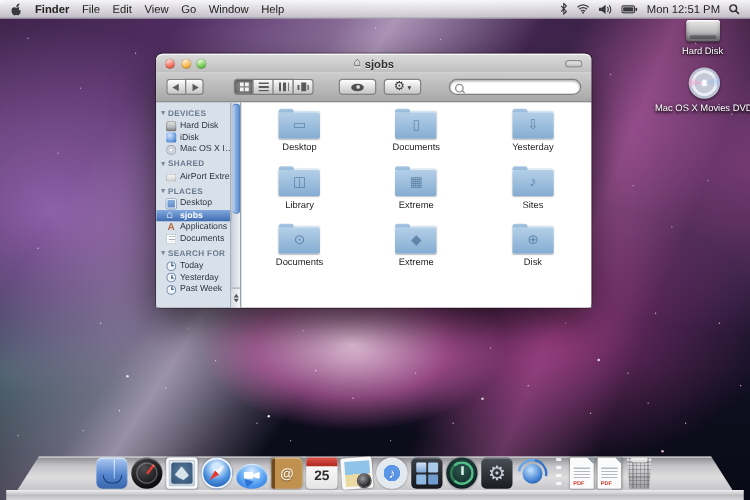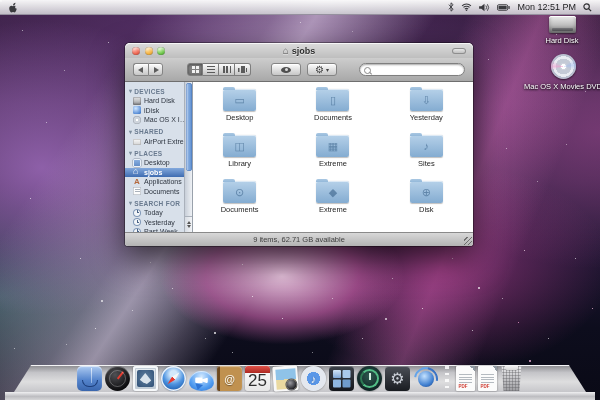--- a/index.html
+++ b/index.html
@@ -192,21 +192,21 @@
   .di-safari::before{content:"";position:absolute;left:50%;top:50%;width:17px;height:4.5px;margin:-2.25px 0 0 -8.5px;
     background:linear-gradient(90deg,#e8382f 50%,#f7f7f7 50%);clip-path:polygon(0 50%,50% 0,100% 50%,50% 100%);transform:rotate(-45deg)}
   .di-ichat{height:20px;border-radius:50%/58% 58% 42% 42%;background:radial-gradient(circle at 50% 28%,#d2e9ff,#4f9bf0 62%,#2a6fd0);box-shadow:inset 0 1px 1px rgba(255,255,255,.7)}
   .di-ichat::before{content:"";position:absolute;left:25%;top:32%;width:50%;height:30%;background:#fff;border-radius:1.5px;
     clip-path:polygon(0 0,58% 0,58% 32%,100% 0,100% 100%,58% 68%,58% 100%,0 100%)}
   .di-ichat::after{content:"";position:absolute;left:18%;bottom:-3px;width:0;height:0;border:4px solid transparent;border-top:6px solid #2f74d4;transform:rotate(14deg)}
   .di-address-book{border-radius:2px 4px 4px 2px;background:linear-gradient(90deg,#6e481d 0 12%,#c0914f 13% 100%);box-shadow:inset 0 1px 1px rgba(255,255,255,.4),0 0 2px rgba(0,0,0,.4)}
   .di-address-book .dg{color:#fdf6e8;font-size:11px;font-weight:bold;text-shadow:0 1px 1px rgba(0,0,0,.4)}
   .di-ical{border-radius:3px;background:linear-gradient(#fefefe,#e6e6e6);box-shadow:0 0 2px rgba(0,0,0,.45)}
   .di-ical::before{content:"";position:absolute;top:0;left:0;right:0;height:7px;border-radius:3px 3px 0 0;background:linear-gradient(#e0524a,#ad2921)}
-  .di-ical .dg{top:5px;font-size:17px;font-weight:normal;color:#2f2f2f}
+  .di-ical .dg{top:5px;font-size:11px;font-weight:bold;color:#2f2f2f}
   .di-iphoto{border-radius:2px;background:#f8f8f8;box-shadow:0 0 2px rgba(0,0,0,.5);transform:rotate(-4deg)}
   .di-iphoto::before{content:"";position:absolute;inset:2.5px;background:linear-gradient(180deg,#8fc3e8 52%,#ead9a0 52%)}
   .di-iphoto::after{content:"";position:absolute;right:2px;bottom:1px;width:10px;height:10px;border-radius:50%;
     background:radial-gradient(circle at 38% 32%,#9a9aa0,#232327 70%);box-shadow:0 0 0 1px #55555a}
   .di-itunes{border-radius:50%;background:radial-gradient(circle,#5a97e8 0 37%,#e4e8ef 38% 78%,#b6bdc9 100%);box-shadow:0 0 2px rgba(0,0,0,.45)}
   .di-itunes .dg{color:#fff;font-size:11px;font-weight:bold;text-shadow:0 0 2px rgba(0,0,0,.4)}
   .di-spaces{border-radius:4px;background:linear-gradient(#3d424a,#14171c);box-shadow:inset 0 1px 0 rgba(255,255,255,.25)}
   .di-spaces::before{content:"";position:absolute;left:4px;top:4px;width:7.5px;height:7.5px;border-radius:1px;
     background:linear-gradient(#d2e4f6,#7fa8d8);box-shadow:9.5px 0 0 #a9c9ea,0 9.5px 0 #8fb8e2,9.5px 9.5px 0 #6f9ccc}
   .di-time-machine{border-radius:50%;background:radial-gradient(circle at 50% 40%,#2e5a50,#0c1e20 78%);box-shadow:0 0 2px rgba(0,0,0,.5)}
@@ -240,20 +240,21 @@
 <div id="desktop">
   <div class="stars"></div>
 
   <div class="menubar">
     <span class="apple-wrap">
       <svg width="9" height="11" viewBox="0 0 12 14">
         <path fill="#3a3a3e" d="M8.7 4.8c-.9 0-1.6.5-2.1.5-.5 0-1.2-.5-2-.5C3 4.8 1.6 6.1 1.6 8.2c0 2.6 1.9 5.3 3.1 5.3.6 0 .9-.4 1.9-.4 1 0 1.2.4 1.9.4 1.2 0 3-2.7 3-5v-.3c-1 .1-2-.6-2-1.7 0-.6.3-1.1.7-1.4-.4-.2-1-.3-1.5-.3z"></path>
         <path fill="#3a3a3e" d="M6.7 4.3c-.1-.9.4-1.9 1-2.5.6-.6 1.6-1 2.3-1 .1 1-.4 2-1 2.6-.6.7-1.5 1.1-2.3.9z"></path>
       </svg>
     </span>
+    <span id="menus"><span class="menu-item app">Finder</span><span class="menu-item">File</span><span class="menu-item">Edit</span><span class="menu-item">View</span><span class="menu-item">Go</span><span class="menu-item">Window</span><span class="menu-item">Help</span></span>
     <span class="mb-right">
       <span id="status-icons" style="display: flex; gap: 7px; align-items: center;">
           <span class="status-icon">
             <svg width="6" height="10" viewBox="0 0 7 12">
               <path d="M1 3.2 6 8.8 3.5 11V1L6 3.2 1 8.8" stroke="#3a3a3e" fill="none" stroke-width="1.1"></path>
             </svg>
           </span>
           <span class="status-icon">
             <svg width="11" height="8" viewBox="0 0 12 9">
               <path d="M1 3.2a7 7 0 0 1 10 0M2.6 5a4.7 4.7 0 0 1 6.8 0M4.2 6.8a2.5 2.5 0 0 1 3.6 0" stroke="#3a3a3e" fill="none" stroke-width="1.15"></path>
@@ -467,24 +468,20 @@
           </div>
           <div class="folder-item">
             <span class="folder">
               <span class="fglyph">⊕</span>
             </span>
             <span class="flabel">Disk</span>
           </div>
         </div>
     </div>
 
-    <div class="statusbar">
-      <span>9 items, 62.71 GB available</span>
-      <span class="grip"></span>
-    </div>
   </div>
 
   <div class="dock">
     <div class="shelf-top"></div>
     <div class="shelf-front"></div>
     <div class="dock-items" id="dock-items">
         <div class="dock-item">
           <span class="di di-finder"></span>
         </div>
         <div class="dock-item">

